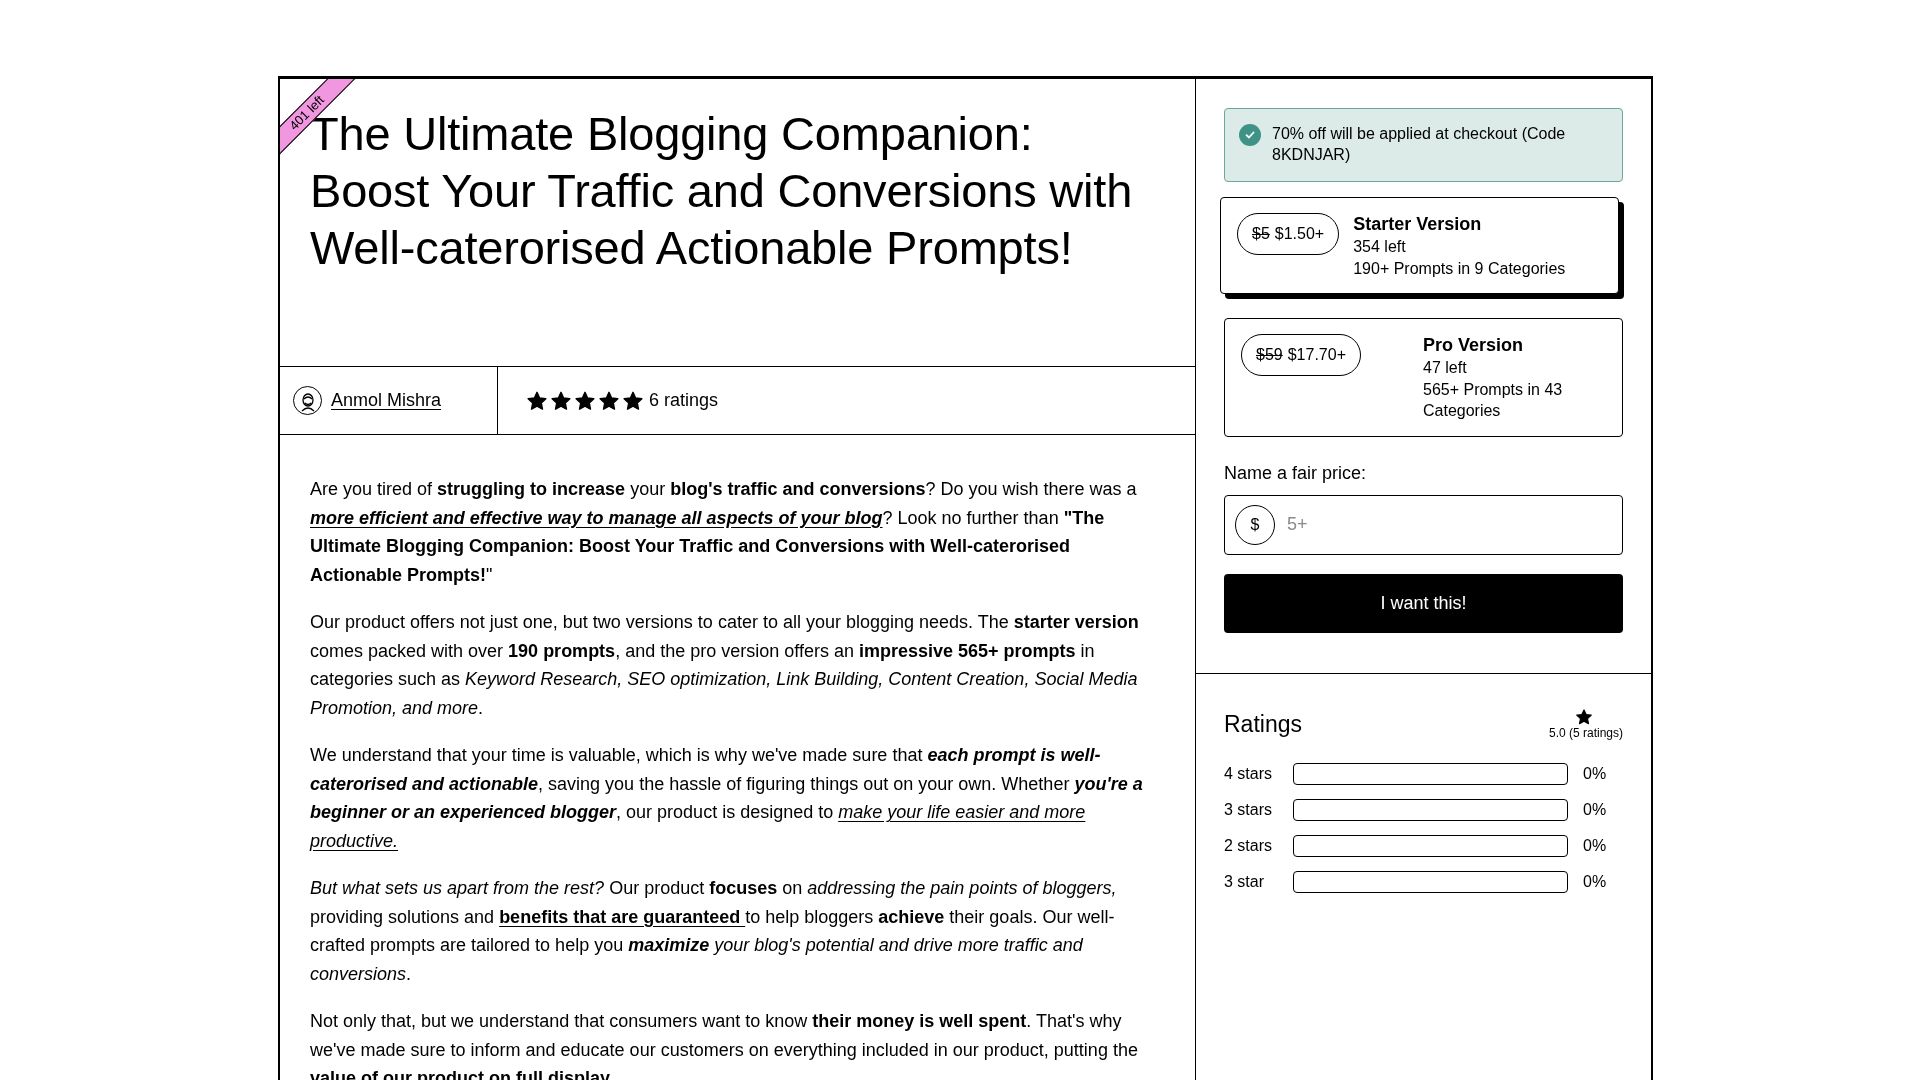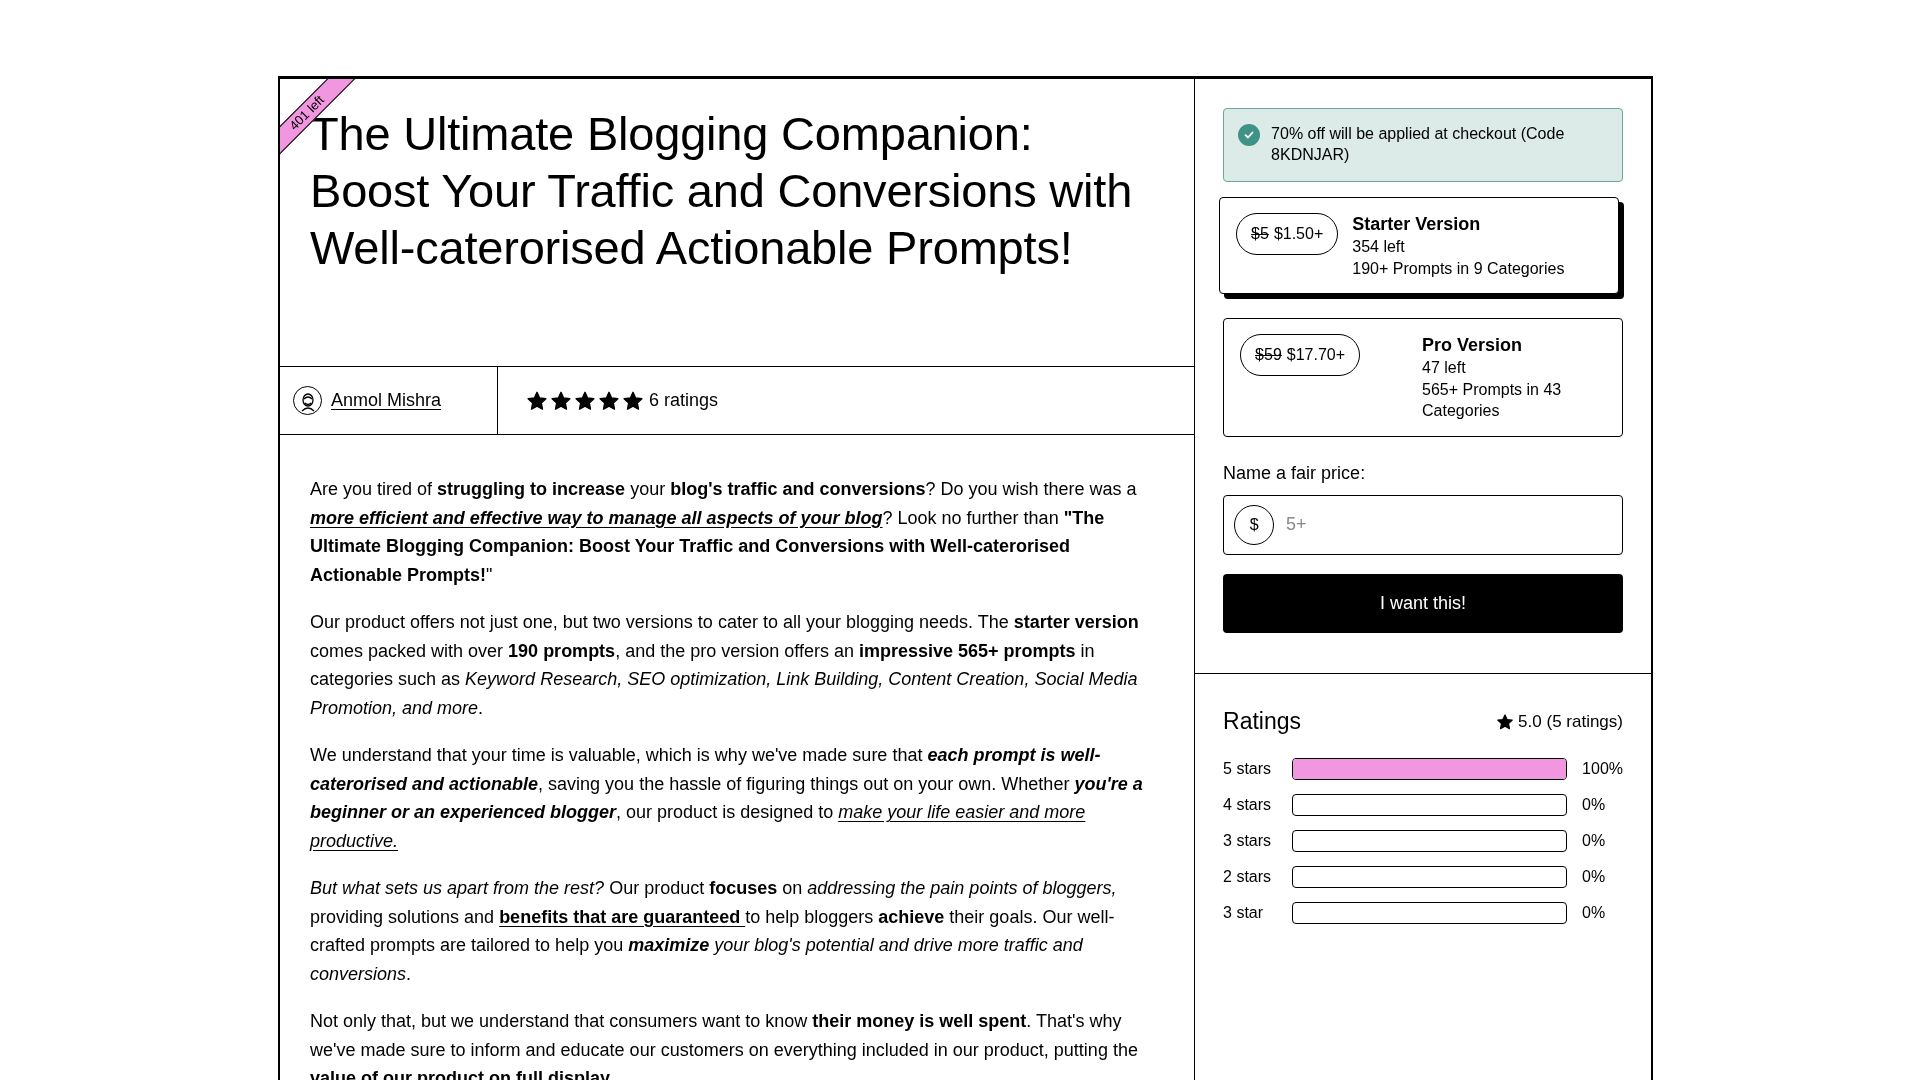--- a/index.html
+++ b/index.html
@@ -193,21 +193,21 @@
     }
 
     .ratings-panel {
       padding: 34px 28px 0 28px;
     }
     .ratings-header {
       display: flex; justify-content: space-between; align-items: center;
       margin-bottom: 16px;
     }
     .ratings-title { font-size: 23px; }
-    .ratings-avg { font-size: 17px; display: flex; align-items: center; }
+    .ratings-avg { font-size: 12px; display: flex; align-items: center; flex-direction: column; }
     .ratings-avg svg { width: 18px; height: 18px; margin-right: 4px; }
     .bar-row {
       display: flex; align-items: center;
       height: 36px;
       font-size: 16px;
     }
     .bar-label { width: 69px; }
     .bar-track {
       width: 275px; height: 22px;
       border: 1.5px solid #000;
@@ -326,27 +326,20 @@
         <h2 class="ratings-title" style="font-weight:400;">Ratings</h2>
         <div class="ratings-avg">
           <svg viewBox="0 0 24 24">
               <path d="M12 2.5l2.9 6.2 6.8.8-5 4.7 1.3 6.7L12 17.6l-6 3.3 1.3-6.7-5-4.7 6.8-.8z" fill="#000" stroke="#000" stroke-width="1.5" stroke-linejoin="round"></path>
             </svg>
           <span>5.0 (5 ratings)</span>
         </div>
       </div>
 
       <div class="bar-row">
-        <span class="bar-label">5 stars</span>
-        <div class="bar-track">
-            <div class="bar-fill" style="width:100%;"></div>
-          </div>
-        <span class="bar-pct">100%</span>
-      </div>
-      <div class="bar-row">
         <span class="bar-label">4 stars</span>
         <div class="bar-track">
             <div class="bar-fill" style="width:0%;"></div>
           </div>
         <span class="bar-pct">0%</span>
       </div>
       <div class="bar-row">
         <span class="bar-label">3 stars</span>
         <div class="bar-track">
             <div class="bar-fill" style="width:0%;"></div>

